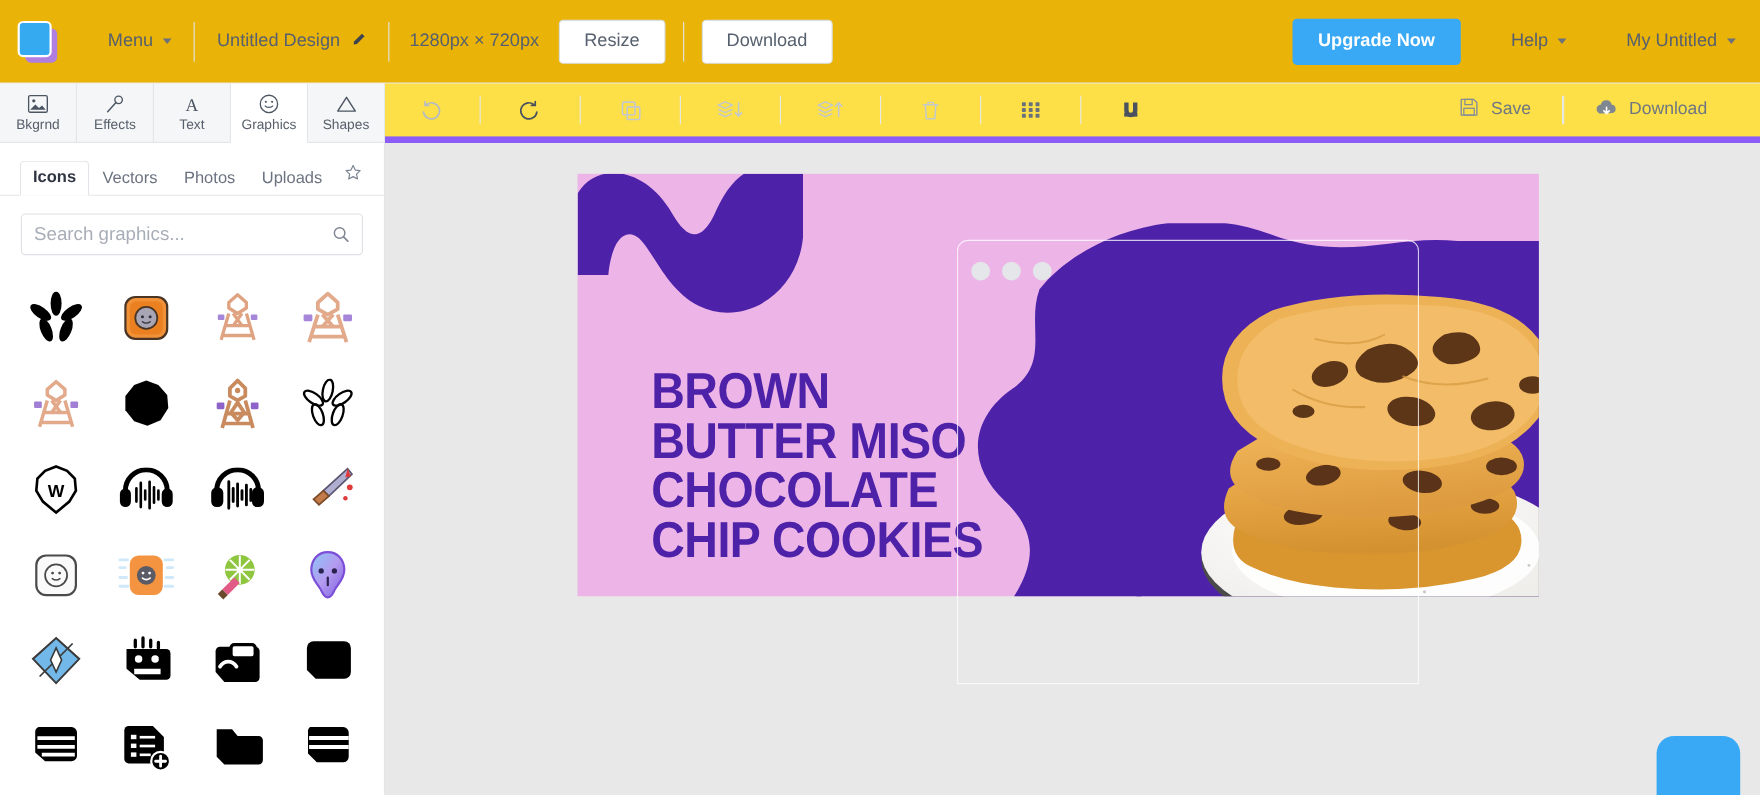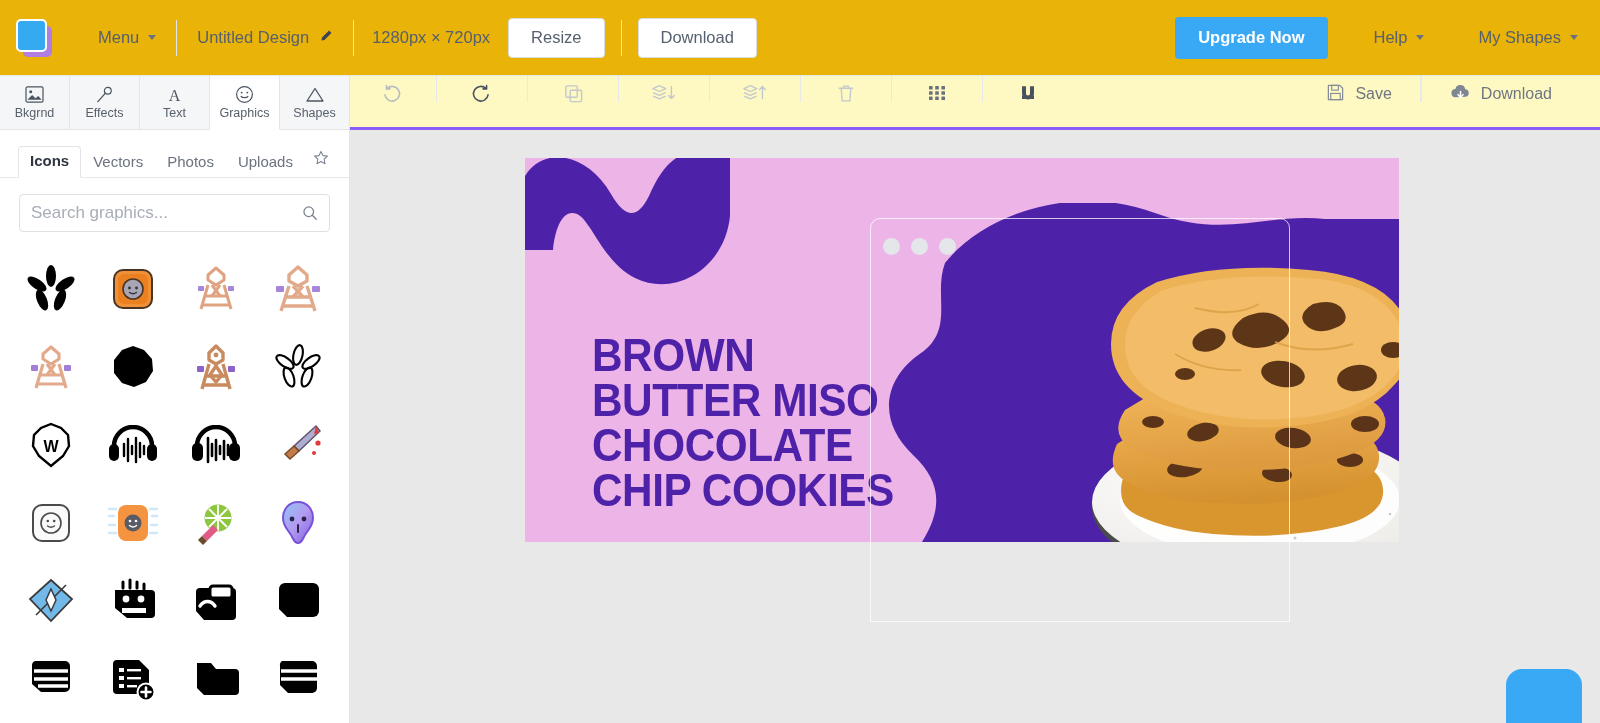--- a/index.html
+++ b/index.html
@@ -72,22 +72,22 @@
     font-size: 12.5px; color: #565f6b; cursor: pointer;
     border-right: 1px solid #e3e5e8;
     border-bottom: 1px solid #e3e5e8;
     background: #f5f6f7;
   }
   .tool:last-child { border-right: none; }
   .tool.active { background: #fff; border-bottom-color: transparent; }
   .tool .ti { height: 19px; display: flex; align-items: center; justify-content: center; color: #4c5663; }
 
   .editbar {
-    flex: 1 1 auto; display: flex; 
-    background: #fef9c3; border-bottom: 3px solid #8b5cf6;
+    flex: 1 1 auto; display: flex; align-items: center;
+    background: #fde047; border-bottom: 6px solid #8b5cf6;
     padding: 0 20px;
   }
   .ebtn {
     width: 42px; height: 34px; display: flex; align-items: center; justify-content: center;
     cursor: pointer; color: #9aa2ac;
   }
   .ebtn.on { color: #4a5260; }
   .ebtn-gap { width: 24px; flex: 0 0 24px; }
   .evsep { width: 1px; height: 26px; background: #e6e8ea; }
   .eaction {
@@ -229,21 +229,21 @@
     <div class="spacer"></div>
 
     <button class="upgrade-btn">Upgrade Now</button>
 
     <div class="tb-item" style="margin-left:26px">
       <span>Help</span>
       <span class="caret"></span>
     </div>
 
     <div class="tb-item" style="margin-left:14px;padding-right:0">
-      <span>My Shapes</span>
+      <span>My Untitled</span>
       <span class="caret"></span>
     </div>
   </div>
 
   <div class="row2">
 
     <div class="tools">
       <div class="tool">
         <span class="ti">
           <svg width="19" height="17" viewBox="0 0 20 18">

